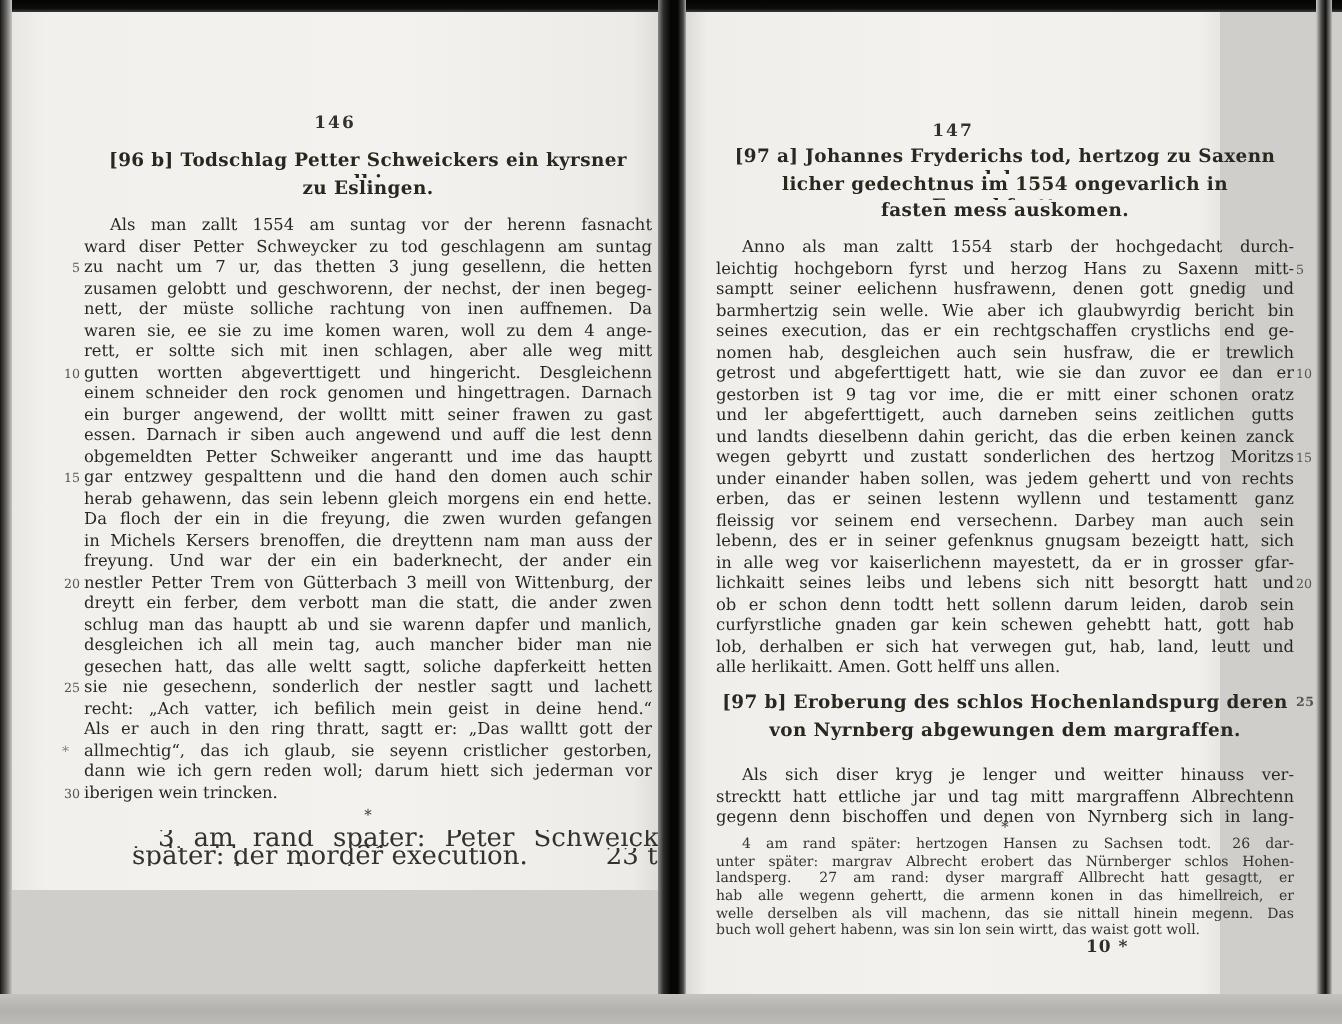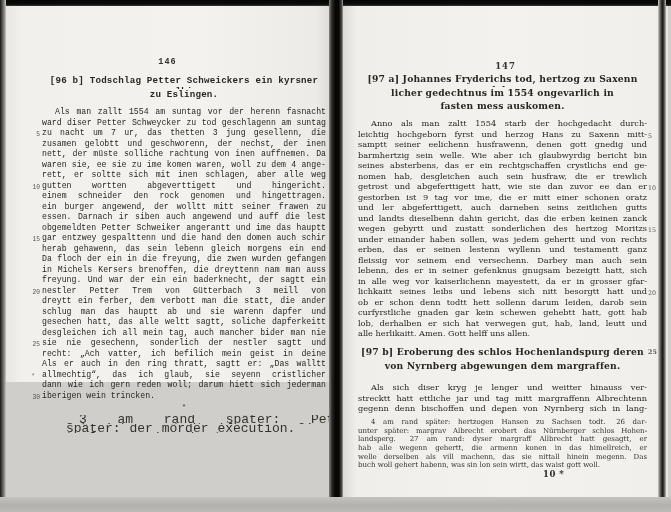--- a/index.html
+++ b/index.html
@@ -11,24 +11,24 @@
     background:linear-gradient(180deg,#050504 0%,#0c0c0a 70%,#3c3b38 100%); }
   .left-edge { position:absolute; top:0; left:0; width:6px; height:500px;
     background:linear-gradient(90deg,#171715 0%,#6f6e6b 55%,#c7c6c3 100%); }
   .right-edge { position:absolute; top:0; left:658px; width:8px; height:506px;
     background:linear-gradient(90deg,#cfcecb 0%,#4a4946 35%,#131311 60%,#8a8986 90%,#c2c1be 100%); }
   .gutter { position:absolute; top:0; left:329px; width:14px; height:502px;
     background:linear-gradient(90deg,#8a8986 0%,#2a2a27 20%,#060605 45%,#060605 70%,#4a4946 90%,#aeada9 100%); }
   .bottom-strip { position:absolute; left:0; top:497px; width:671px; height:15px;
     background:linear-gradient(180deg,#c4c3c0 0%,#b2b1ad 55%,#bcbbb7 100%); }
   .page { position:absolute; top:6px; }
-  .page-left { left:6px; width:323px; height:376px;
+  .page-left { left:6px; width:323px; height:439px;
     background:linear-gradient(90deg,#e8e7e4 0%,#f1f0ed 5%,#f3f2ef 60%,#eceb e8 96%,#deddda 100%);
-    background:linear-gradient(90deg,#e8e7e4 0%,#f1f0ed 5%,#f3f2ef 60%,#ecebe8 96%,#deddda 100%);font-family:Liberation Mono, monospace; }
-  .page-right { left:343px; width:325px; height:496px;
+    background:linear-gradient(90deg,#e8e7e4 0%,#f1f0ed 5%,#f3f2ef 60%,#ecebe8 96%,#deddda 100%); }
+  .page-right { left:343px; width:267px; height:496px;
     background:linear-gradient(90deg,#dbdad6 0%,#efeeeb 4%,#f3f2ef 50%,#f0efec 96%,#e7e6e3 100%); }
 
   .pagenum { position:absolute; left:0; width:100%; text-align:center;
     font-weight:bold; font-size:8.5px; letter-spacing:1px; color:#33322c; }
   .page-left  .pagenum { top:51px; }
   .page-right .pagenum { top:55px; }
 
   .col-left  { position:absolute; left:36px; width:284px; }
   .col-right { position:absolute; left:15px; width:289px; }
 
@@ -123,37 +123,37 @@
         <div class="tline">
           <span class="ltext">herab gehawenn, das sein lebenn gleich morgens ein end hette.</span>
         </div>
         <div class="tline">
           <span class="ltext">Da floch der ein in die freyung, die zwen wurden gefangen</span>
         </div>
         <div class="tline">
           <span class="ltext">in Michels Kersers brenoffen, die dreyttenn nam man auss der</span>
         </div>
         <div class="tline">
-          <span class="ltext">freyung. Und war der ein ein baderknecht, der sagtt ein</span>
+          <span class="ltext">freyung. Und war der ein ein baderknecht, der ander ein</span>
         </div>
         <div class="tline">
           <span class="ltext">nestler Petter Trem von Gütterbach 3 meill von Wittenburg, der</span>
           <span class="lnum">20</span>
         </div>
         <div class="tline">
           <span class="ltext">dreytt ein ferber, dem verbott man die statt, die ander zwen</span>
         </div>
         <div class="tline">
           <span class="ltext">schlug man das hauptt ab und sie warenn dapfer und manlich,</span>
         </div>
         <div class="tline">
+          <span class="ltext">desgleichen ich all mein tag, auch mancher bider man nie</span>
+        </div>
+        <div class="tline">
           <span class="ltext">gesechen hatt, das alle weltt sagtt, soliche dapferkeitt hetten</span>
-        </div>
-        <div class="tline">
-          <span class="ltext">desgleichen ich all mein tag, auch mancher bider man nie</span>
         </div>
         <div class="tline">
           <span class="ltext">sie nie gesechenn, sonderlich der nestler sagtt und lachett</span>
           <span class="lnum">25</span>
         </div>
         <div class="tline">
           <span class="ltext">recht: „Ach vatter, ich befilich mein geist in deine hend.“</span>
         </div>
         <div class="tline">
           <span class="ltext">Als er auch in den ring thratt, sagtt er: „Das walltt gott der</span>
@@ -204,21 +204,21 @@
           <span class="ltext">leichtig hochgeborn fyrst und herzog Hans zu Saxenn mitt-</span>
           <span class="lnum">5</span>
         </div>
         <div class="tline">
           <span class="ltext">samptt seiner eelichenn husfrawenn, denen gott gnedig und</span>
         </div>
         <div class="tline">
           <span class="ltext">barmhertzig sein welle.  Wie aber ich glaubwyrdig bericht bin</span>
         </div>
         <div class="tline">
-          <span class="ltext">seines absterbens, das er ein rechtgschaffen crystlichs end ge-</span>
+          <span class="ltext">seines execution, das er ein rechtgschaffen crystlichs end ge-</span>
         </div>
         <div class="tline">
           <span class="ltext">nomen hab, desgleichen auch sein husfraw, die er trewlich</span>
         </div>
         <div class="tline">
           <span class="ltext">getrost und abgeferttigett hatt, wie sie dan zuvor ee dan er</span>
           <span class="lnum">10</span>
         </div>
         <div class="tline">
           <span class="ltext">gestorben ist 9 tag vor ime, die er mitt einer schonen oratz</span>

